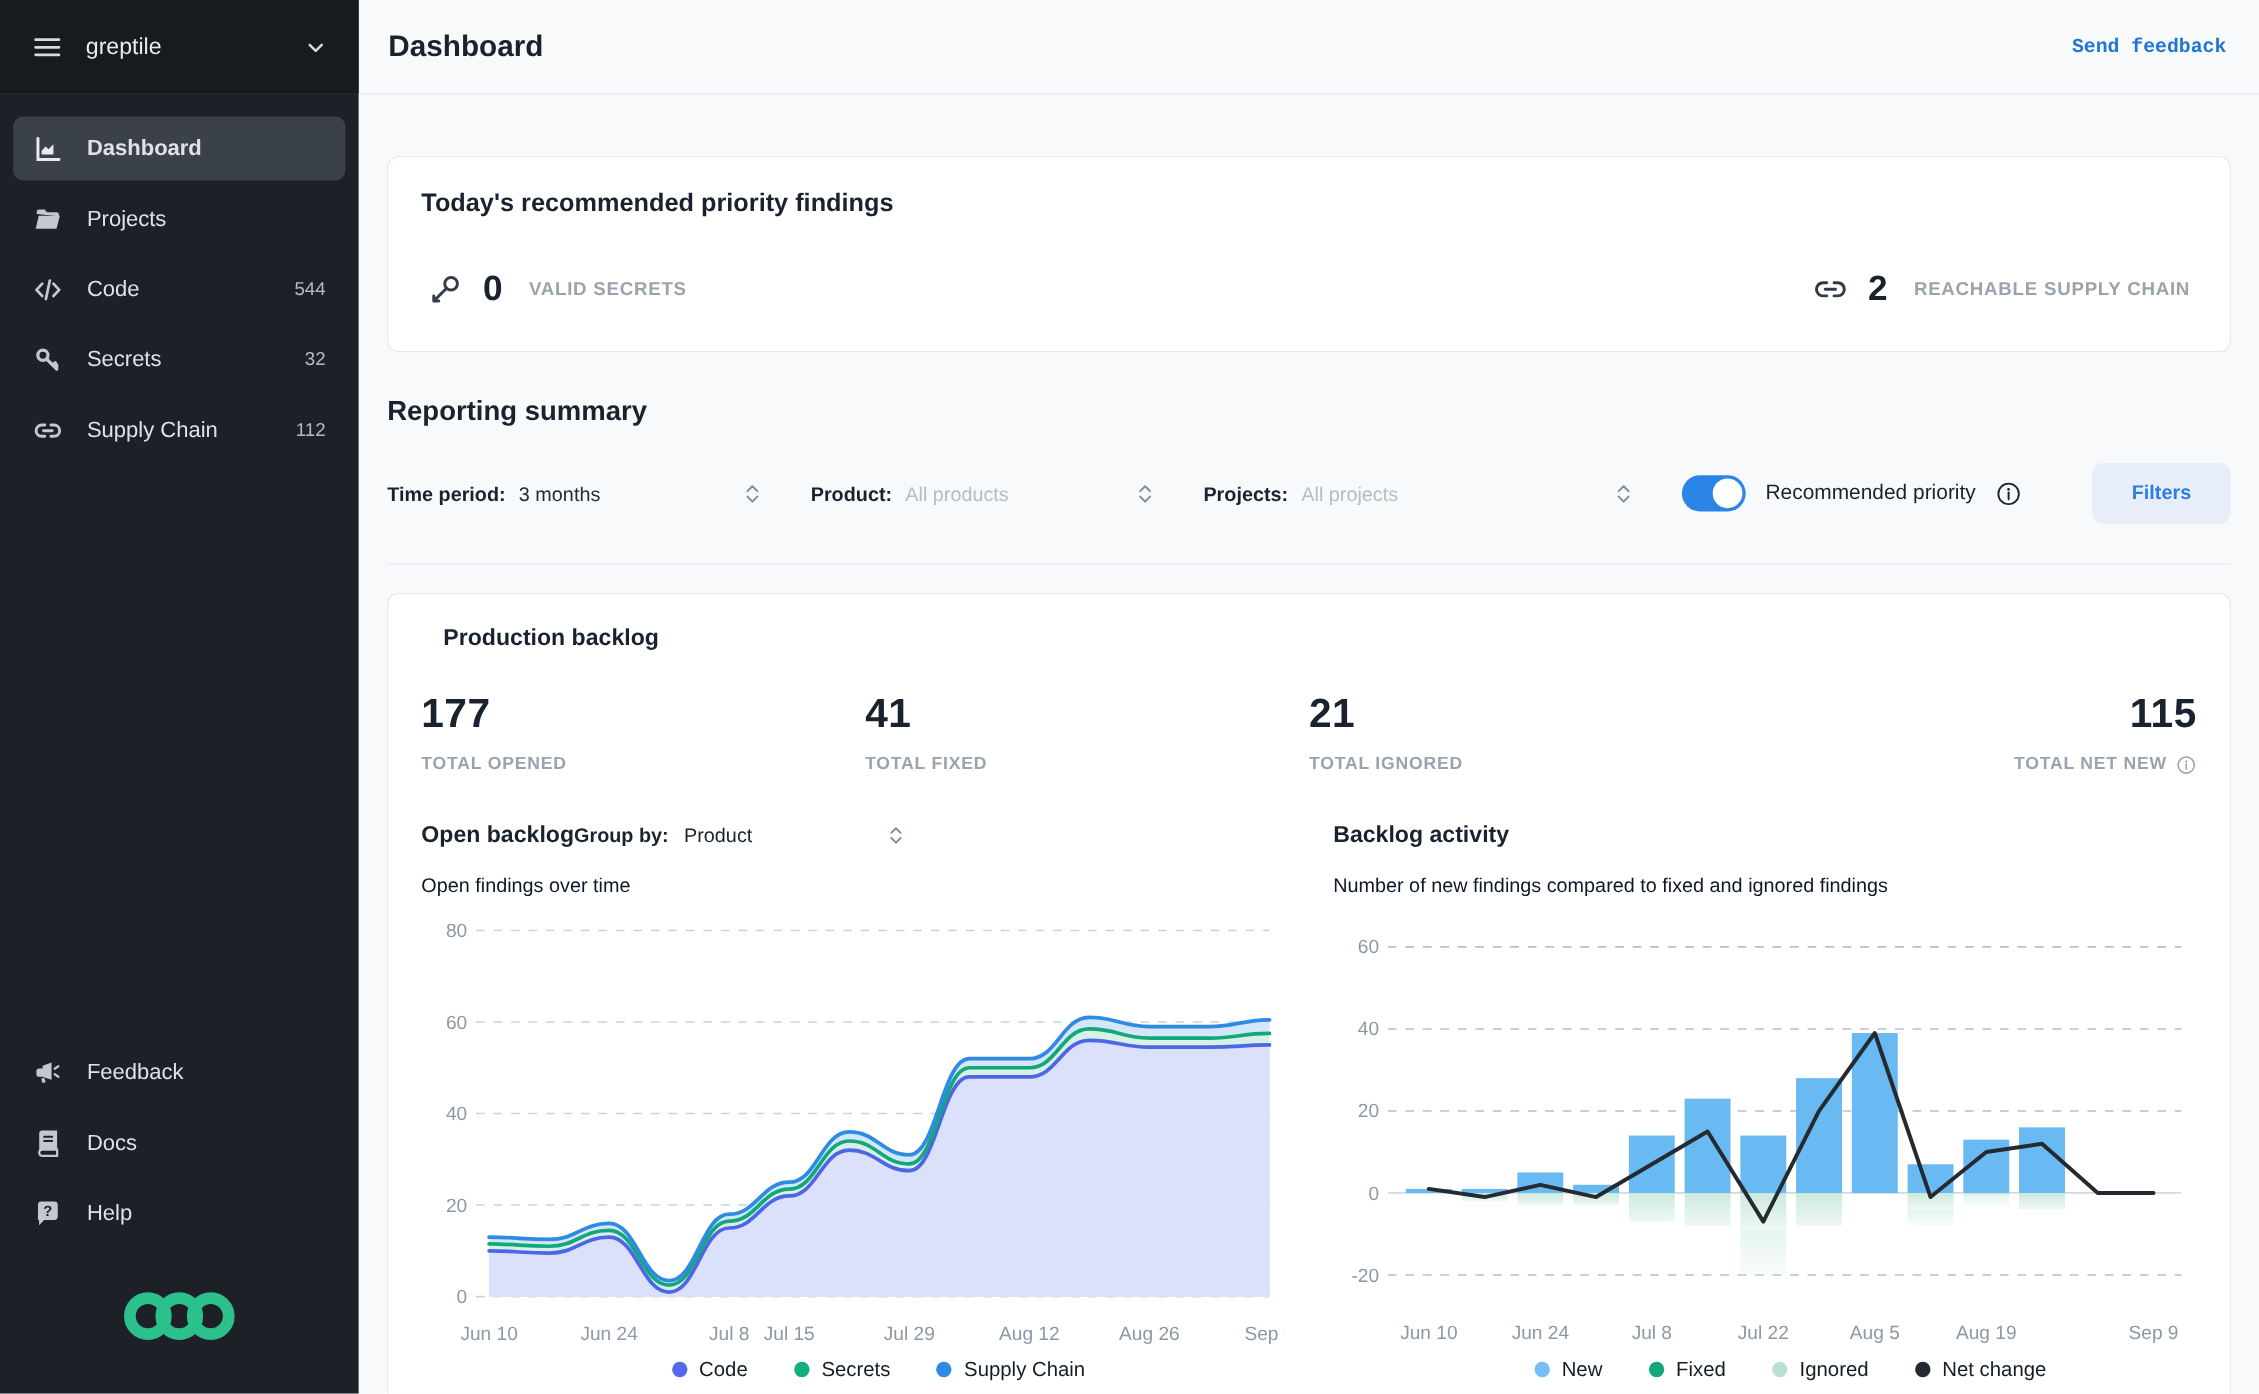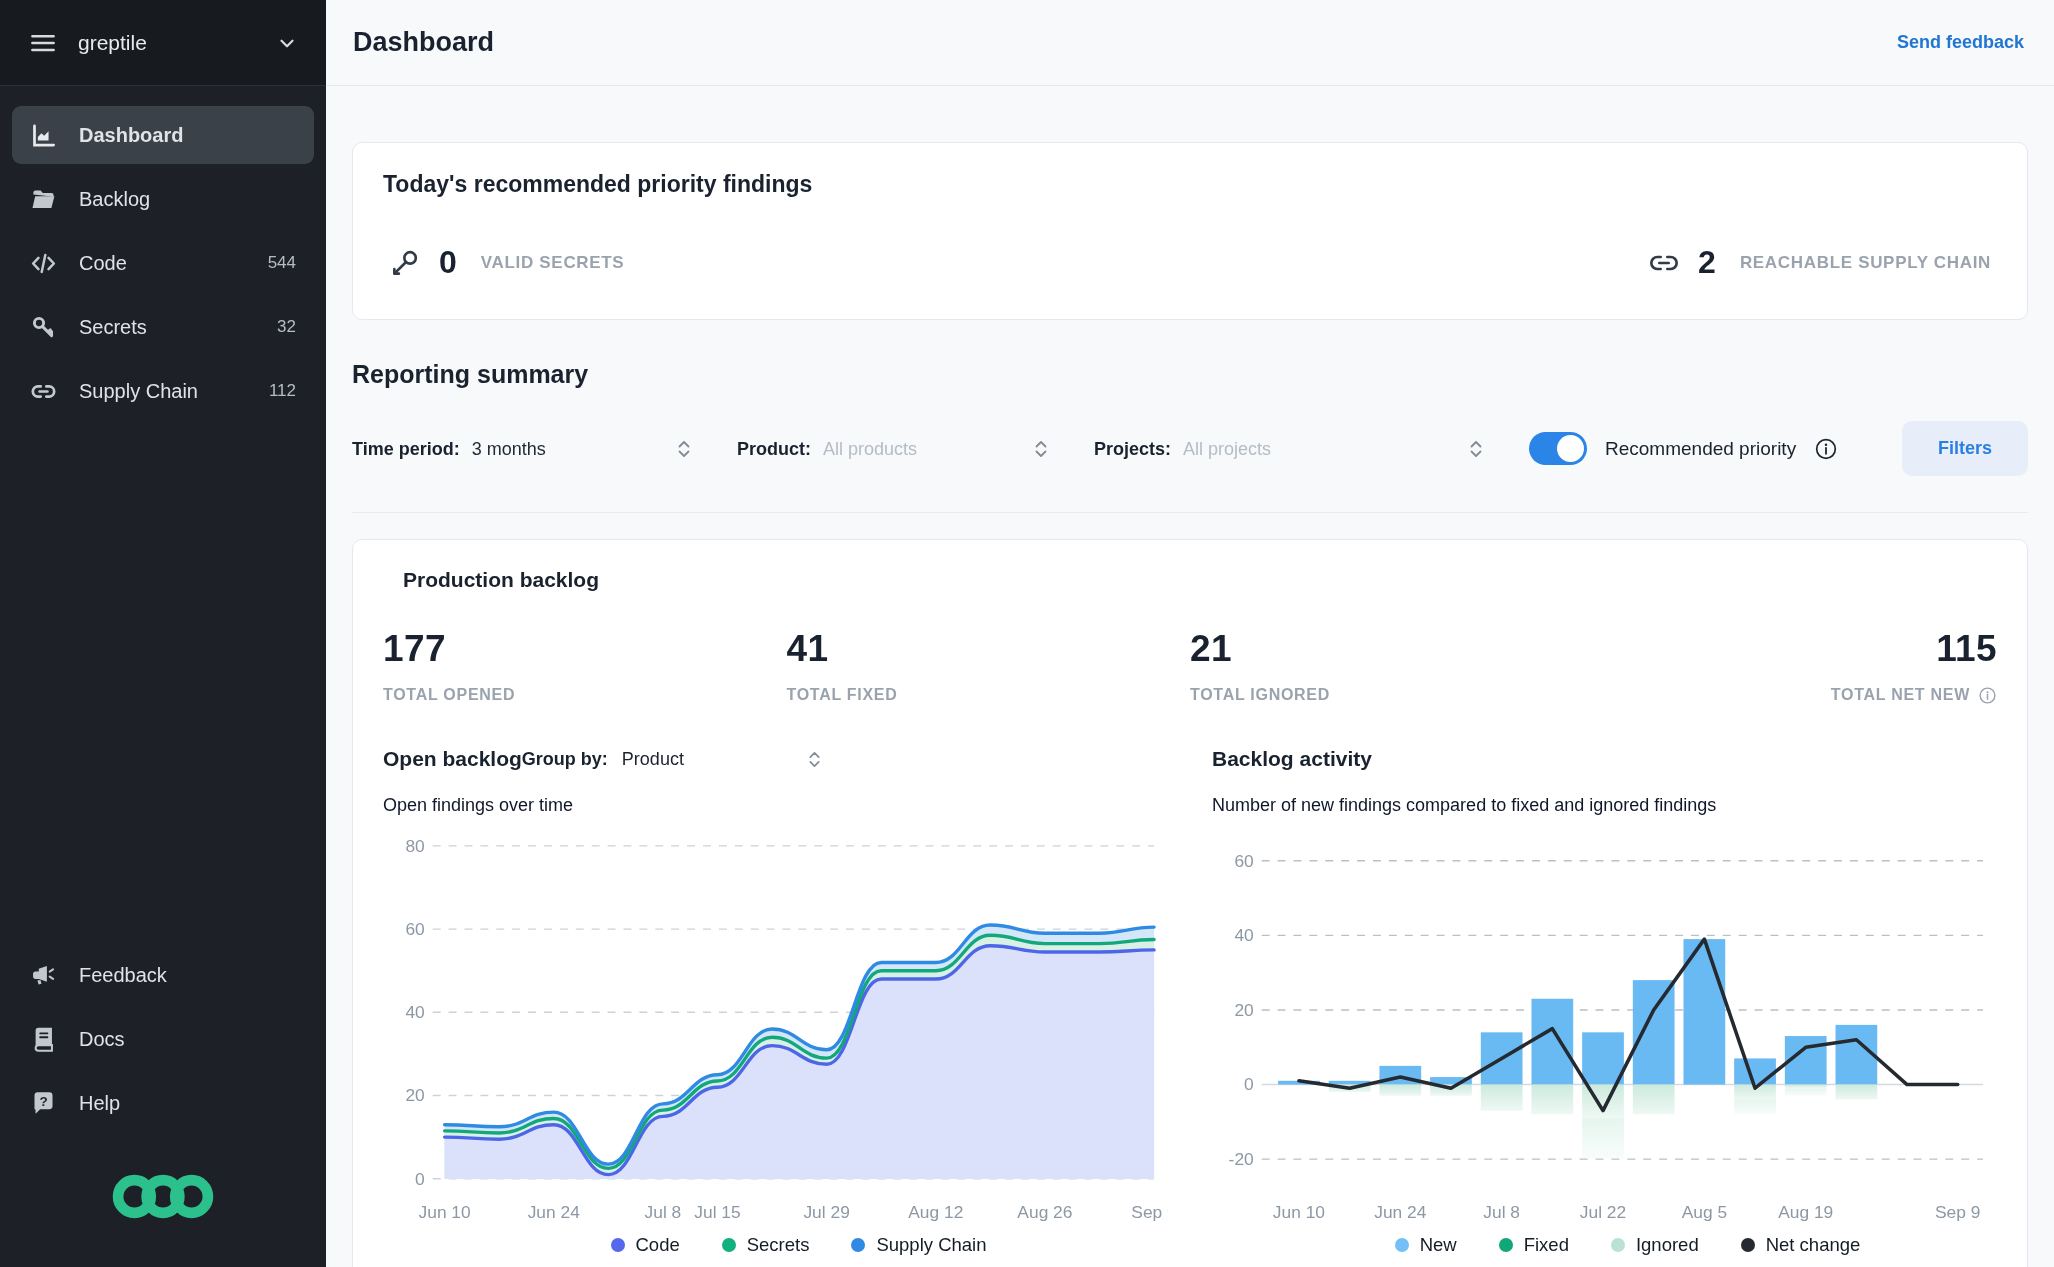--- a/index.html
+++ b/index.html
@@ -18,21 +18,21 @@
   .nav-icon { width: 27px; height: 27px; display: inline-flex; }
   .nav-badge { margin-left: auto; color: #b6bcc4; font-size: 17px; }
   .side-spacer { flex: 1; }
   .side-foot { padding: 0 12px; }
   .logo-wrap { display: flex; justify-content: center; padding: 40px 0 46px; }
 
   
   .main { flex: 1; display: flex; flex-direction: column; min-width: 0; }
   .topbar { height: 86px; flex-shrink: 0; display: flex; align-items: center; justify-content: space-between; padding: 0 30px 0 27px; border-bottom: 1px solid #e4e8ed; }
   .topbar h1 { font-size: 27px; font-weight: 700; color: #19222e; }
-  .feedback-link { color: #2176d2; font-weight: 700; font-size: 18px; text-decoration: none; cursor: pointer; }
+  .feedback-link { color: #2176d2; font-weight: 700; font-size: 18px; text-decoration: none; cursor: pointer; font-family: Liberation Mono, monospace; }
   .content { padding: 28px 26px 0; }
 
   .card { background: #ffffff; border: 1px solid #e5e9ef; border-radius: 10px; }
   .pcard { padding: 28px 30px 38px; margin-top: 28px; }
   .pcard h2 { font-size: 23px; font-weight: 700; }
   .pstats { display: flex; justify-content: space-between; align-items: center; margin-top: 46px; padding: 0 6px; }
   .pstat { display: flex; align-items: center; gap: 18px; }
   .pnum { font-size: 32px; font-weight: 700; }
   .plabel { font-size: 17px; font-weight: 600; color: #9aa3ad; letter-spacing: .04em; margin-left: 6px; }
 
@@ -106,21 +106,21 @@
         </span>
         <span class="nav-label">Dashboard</span>
       </div>
       <div class="nav-item">
         <span class="nav-icon">
           <svg viewBox="0 0 24 24" width="27" height="27">
               <path d="M3 7.5V6a2 2 0 0 1 2-2h4.4l2 2.2H19a2 2 0 0 1 2 2v1.3" fill="#c3c8cf"></path>
               <path d="M4.6 9h17.1L19 19.5H2.2L4.6 9z" fill="#c3c8cf"></path>
             </svg>
         </span>
-        <span class="nav-label">Backlog</span>
+        <span class="nav-label">Projects</span>
       </div>
       <div class="nav-item">
         <span class="nav-icon">
           <svg viewBox="0 0 24 24" width="27" height="27">
               <path d="M7.5 7L2.8 12l4.7 5M16.5 7l4.7 5-4.7 5M13.6 4.5L10.4 19.5" stroke="#c3c8cf" stroke-width="2.2" fill="none" stroke-linecap="round" stroke-linejoin="round"></path>
             </svg>
         </span>
         <span class="nav-label">Code</span>
         <span class="nav-badge">544</span>
       </div>

